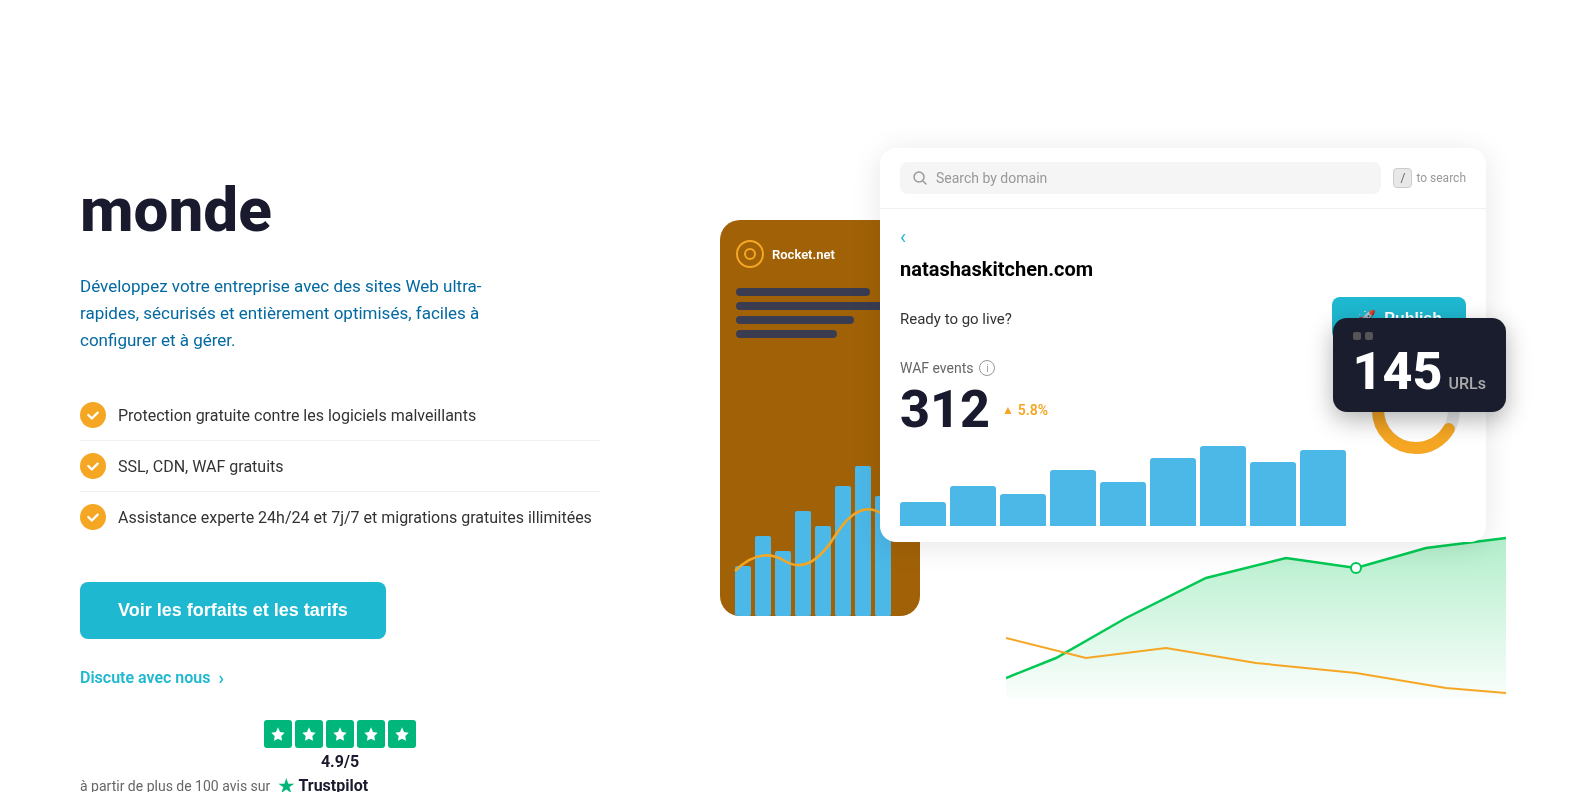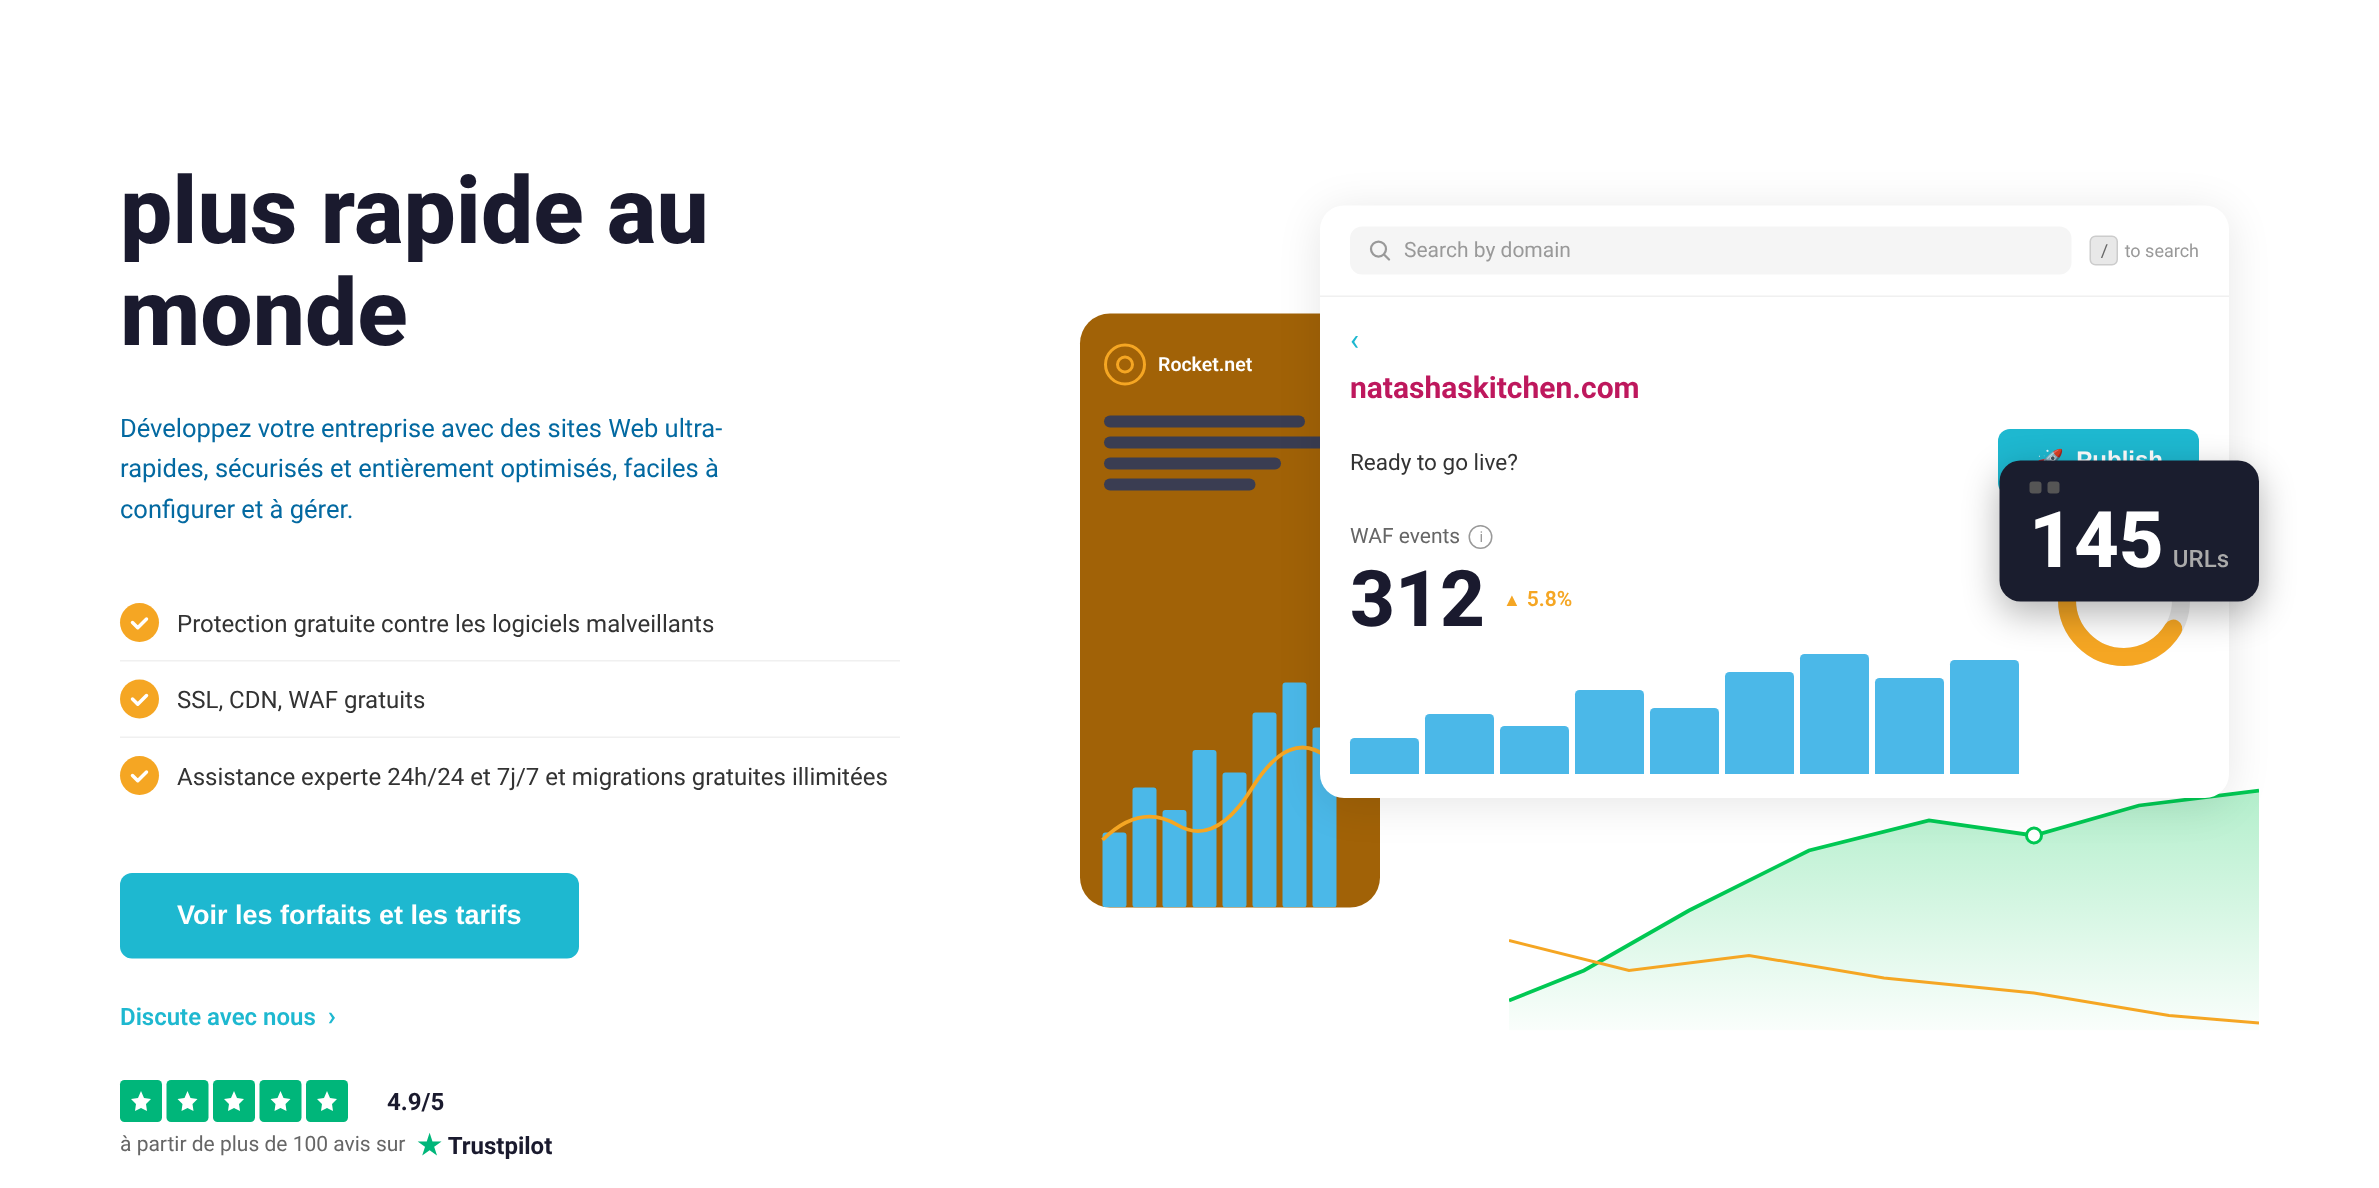--- a/index.html
+++ b/index.html
@@ -106,21 +106,22 @@
 
     .trustpilot-section {
       display: flex;
       flex-direction: column;
       gap: 4px;
     }
 
     .trustpilot-rating-row {
       display: flex;
       align-items: center;
-      gap: 26px;
+      gap: 4px;
+      flex-direction: column;
     }
 
     .stars-container {
       display: flex;
       gap: 3px;
     }
 
     .star {
       width: 28px;
       height: 28px;
@@ -350,21 +351,21 @@
       color: #1eb8d0;
       font-size: 20px;
       cursor: pointer;
       margin-bottom: 8px;
       display: inline-block;
     }
 
     .domain-name {
       font-size: 20px;
       font-weight: 700;
-      color: #be185d;
+      color: #000000;
       margin-bottom: 16px;
     }
 
     .publish-row {
       display: flex;
       align-items: center;
       justify-content: space-between;
       margin-bottom: 20px;
     }
 
@@ -432,21 +433,21 @@
     }
   </style>
 </head>
 <body>
 
 <div class="main-container">
 
   <div class="left-section">
     <h1 class="main-title">
       <br>
-      <span>plus rapide au</span><br>
+      <br>
       <span>monde</span>
     </h1>
 
     <p class="description">Développez votre entreprise avec des sites Web ultra-rapides, sécurisés et entièrement optimisés, faciles à configurer et à gérer.</p>
 
     <ul class="features-list">
       <li class="feature-item">
         <span class="check-icon">
           <svg viewBox="0 0 12 12" fill="none">
             <path d="M2 6l3 3 5-5" stroke="white" stroke-width="2" stroke-linecap="round" stroke-linejoin="round"></path>

